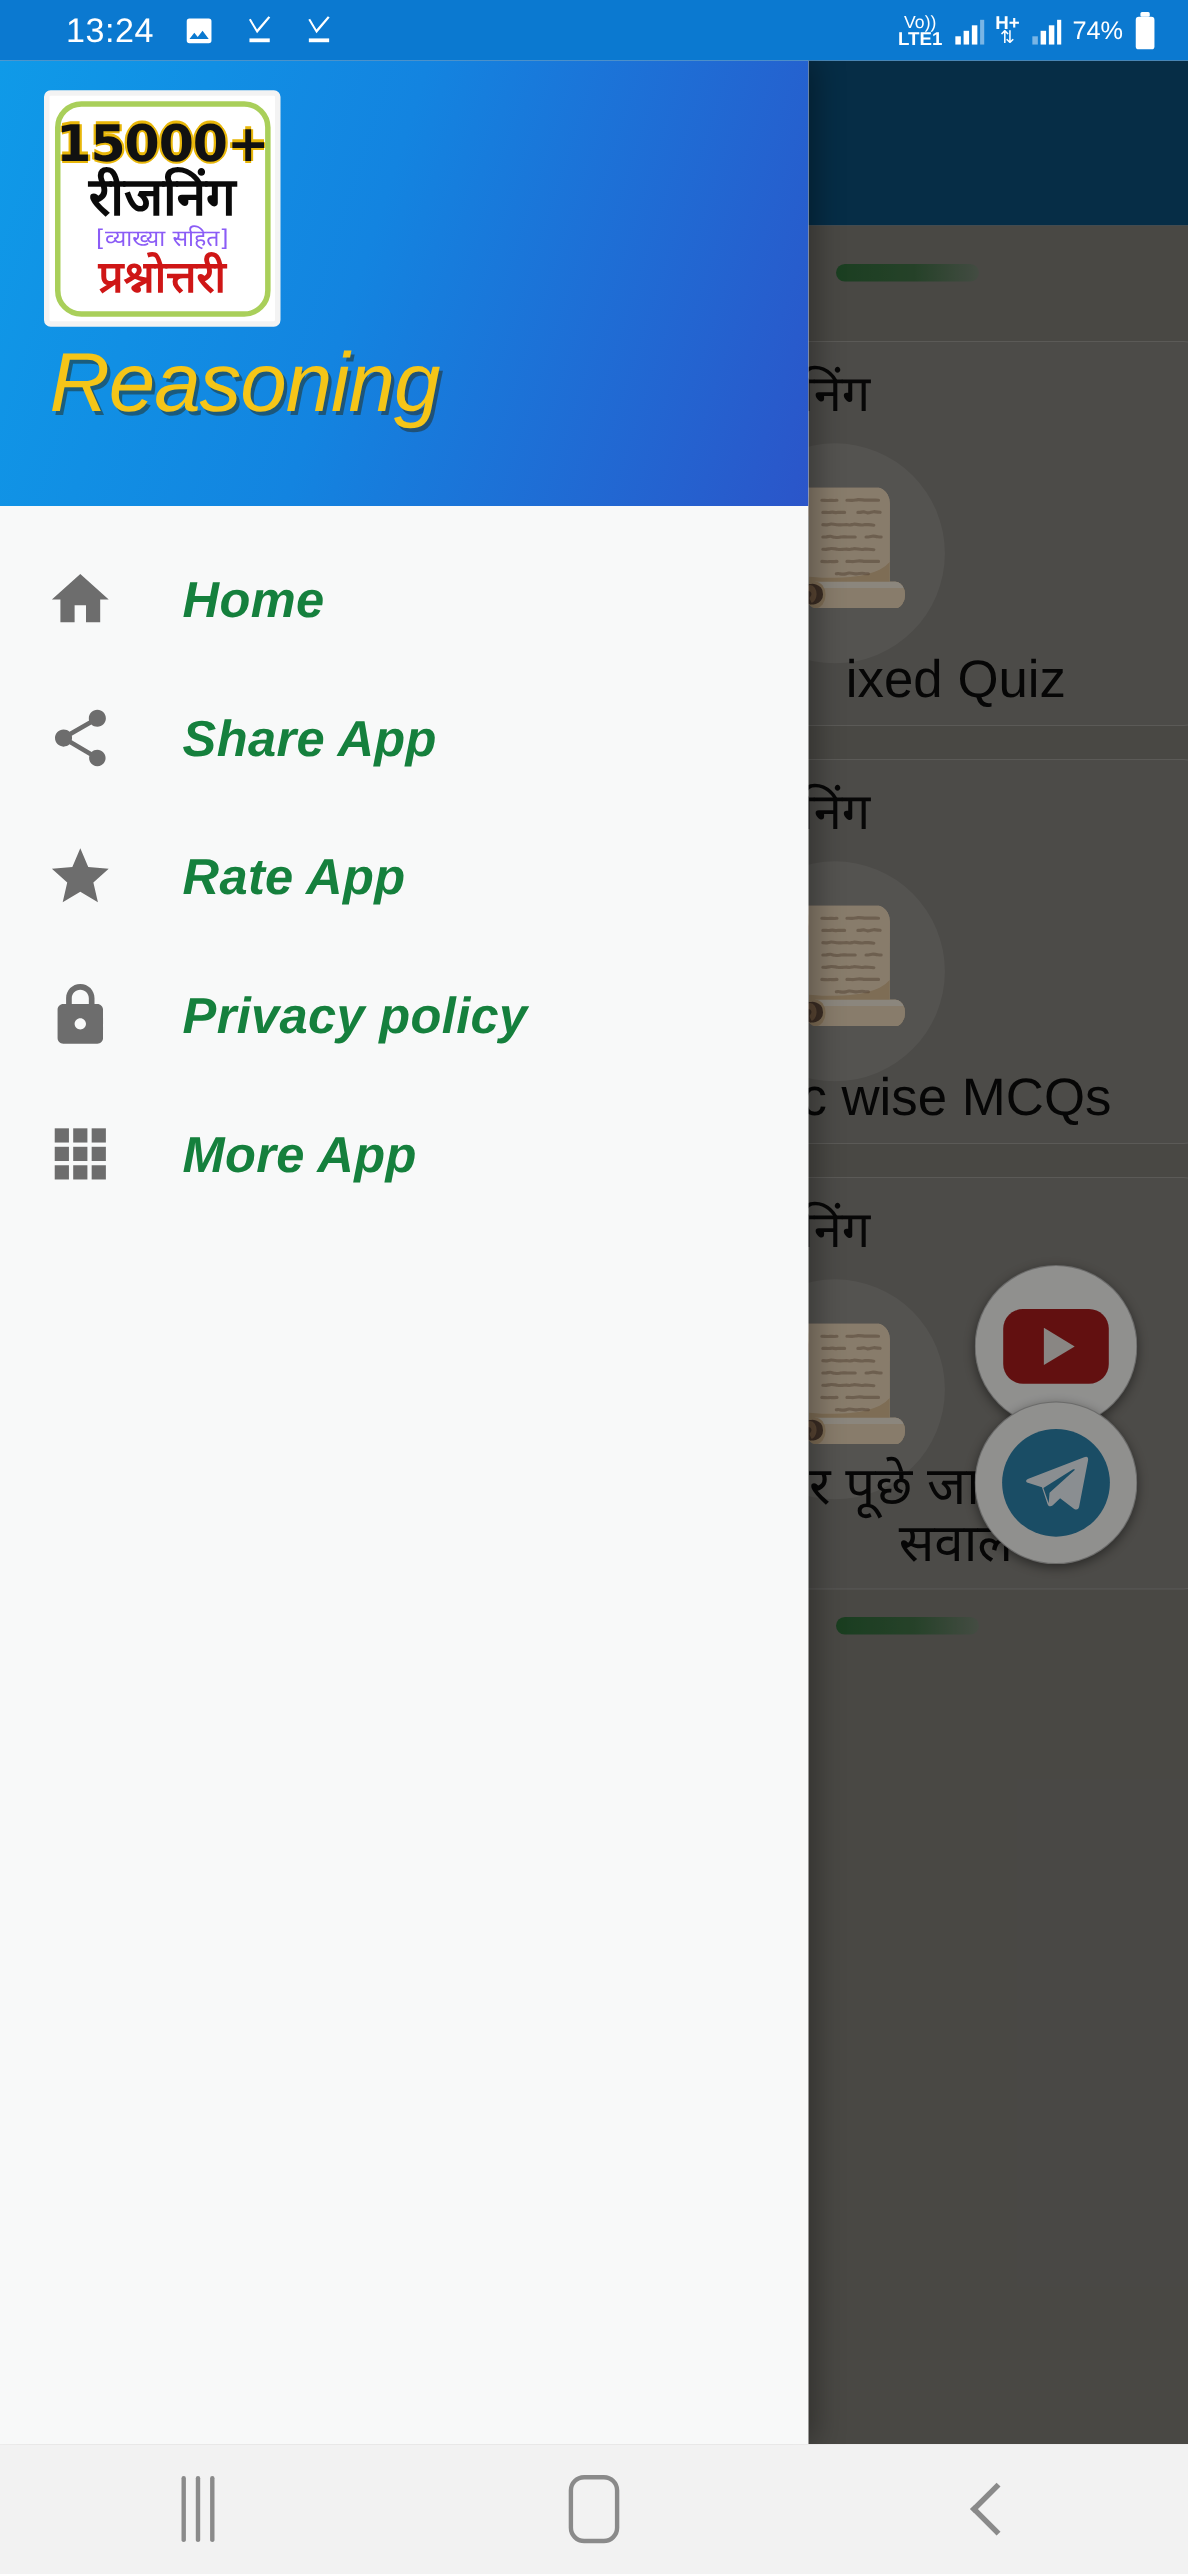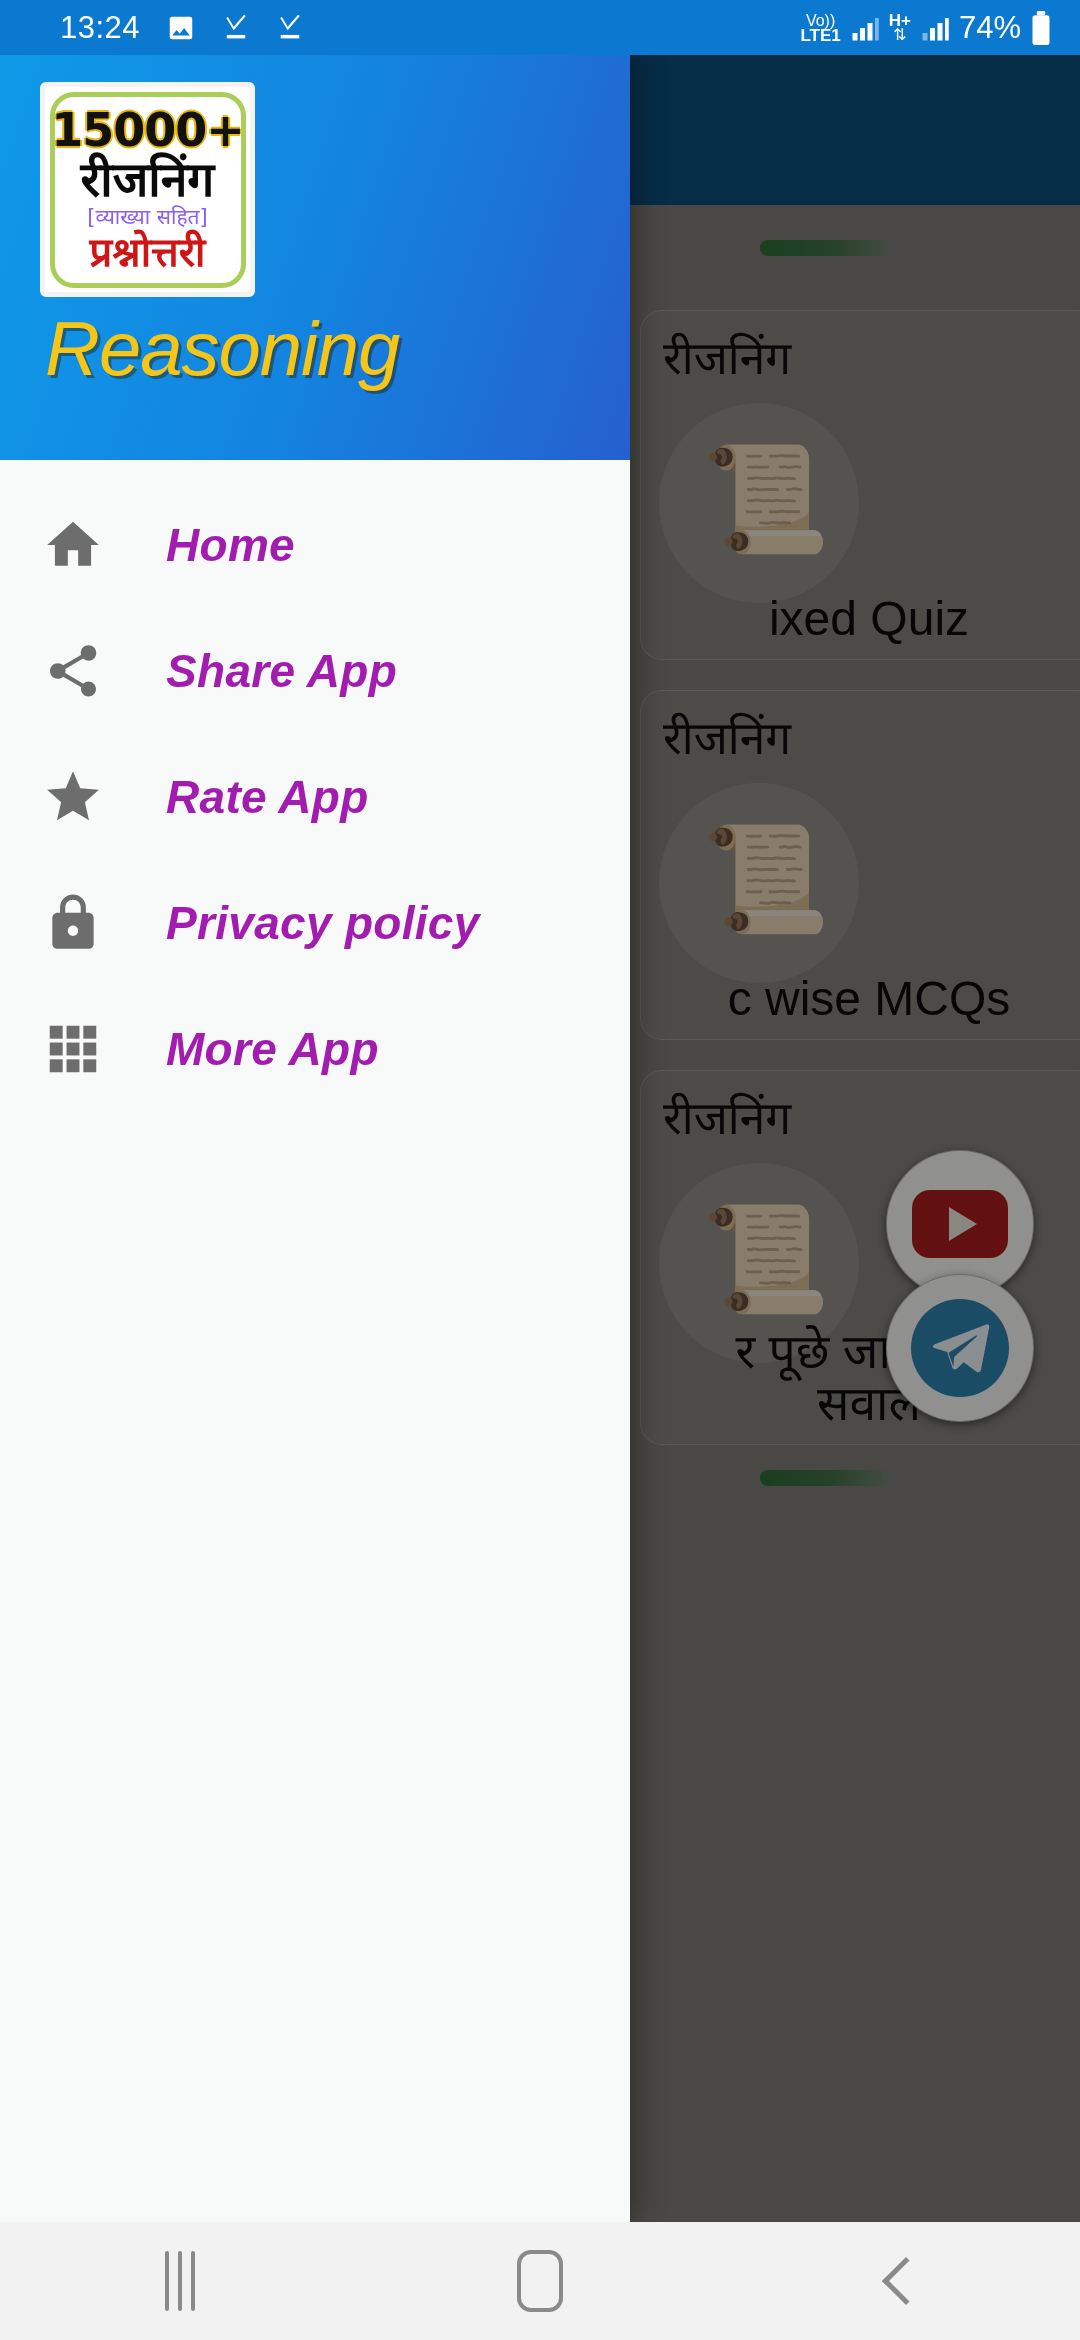--- a/index.html
+++ b/index.html
@@ -12,21 +12,21 @@
 
   
   .statusbar{
     position:absolute; left:0; top:0; width:1080px; height:55px;
     background:#0b79d0;
     display:flex; align-items:center; z-index:60;
   }
   .sb-left{ display:flex; align-items:center; gap:26px; padding-left:60px; }
   .sb-time{ color:#fff; font-size:31px; letter-spacing:.5px; }
   .sb-right{ margin-left:auto; padding-right:28px; display:flex; align-items:center; gap:9px; }
-  .sb-batt{ color:#fff; font-size:31px; }
+  .sb-batt{ color:#fff; font-size:23px; }
   .ic-white{ fill:#fff; }
 
   
   .bg-root{
     position:absolute; left:0; top:55px; width:1080px; height:2167px;
     background:#b9b9b9; overflow:hidden; z-index:10;
   }
   .bg-appbar{
     position:absolute; left:0; top:0; width:1080px; height:150px;
     background:#0b4a72;
@@ -94,21 +94,21 @@
   }
 
   
   .scrim{
     position:absolute; left:0; top:55px; width:1080px; height:2167px;
     background:rgba(0,0,0,.38); z-index:20;
   }
 
   
   .drawer{
-    position:absolute; left:0; top:55px; width:630px; height:2167px;
+    position:absolute; left:0; top:55px; width:735px; height:2167px;
     background:#f8f9f9; z-index:30;
     box-shadow:6px 0 26px rgba(0,0,0,.35);
     overflow:hidden;
   }
   .drawer-header{
     position:relative; width:735px; height:405px;
     background:linear-gradient(108deg,#0f9ae8 0%,#1384e0 45%,#2b55c9 100%);
   }
   .logo{
     position:absolute; left:40px; top:27px;
@@ -157,21 +157,21 @@
     display:flex; align-items:center;
     height:126px; padding-left:42px;
   }
   .mi-icon{
     width:76px; min-width:76px; display:flex; align-items:center; justify-content:flex-start;
     fill:#6d6d6d;
   }
   .mi-label{
     margin-left:48px;
     font-size:46px; font-weight:bold; font-style:italic;
-    color:#a21caf; letter-spacing:.3px;
+    color:#15803d; letter-spacing:.3px;
   }
 
   
   .navbar{
     position:absolute; left:0; bottom:0; width:1080px; height:118px;
     background:#f2f2f2; z-index:70;
     display:flex; align-items:center; justify-content:space-around;
   }
   .nav-btn{ width:160px; display:flex; align-items:center; justify-content:center; }
   .nav-recents{ display:flex; gap:9px; }

